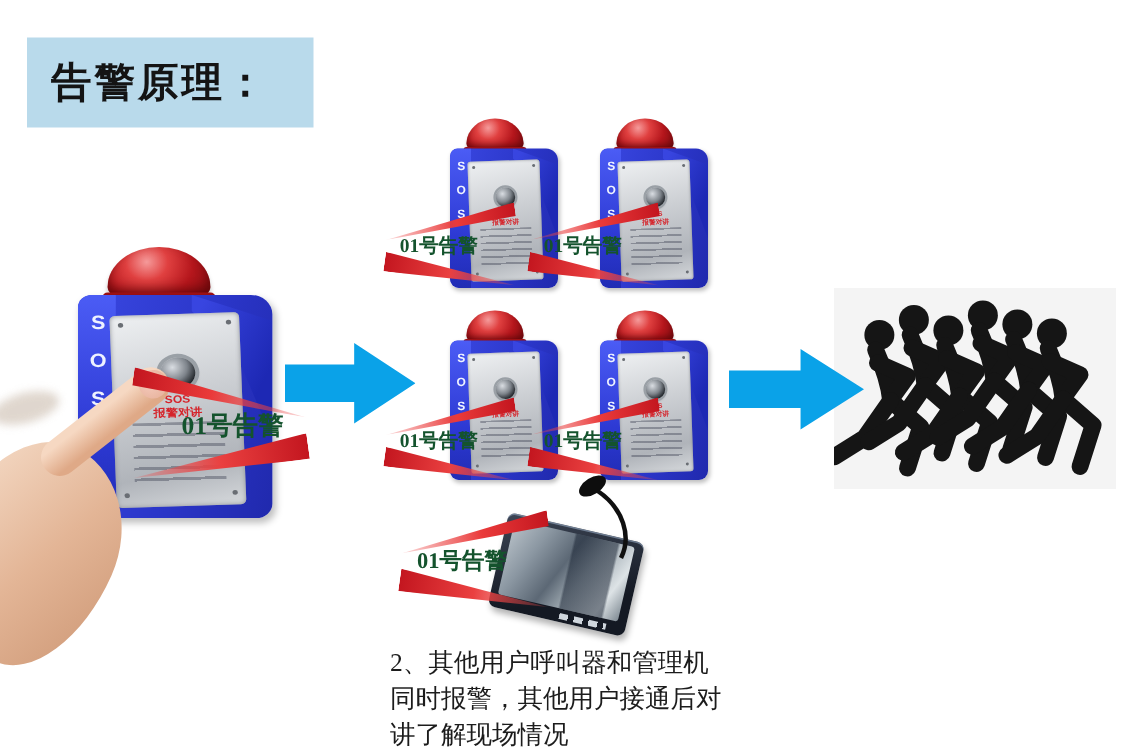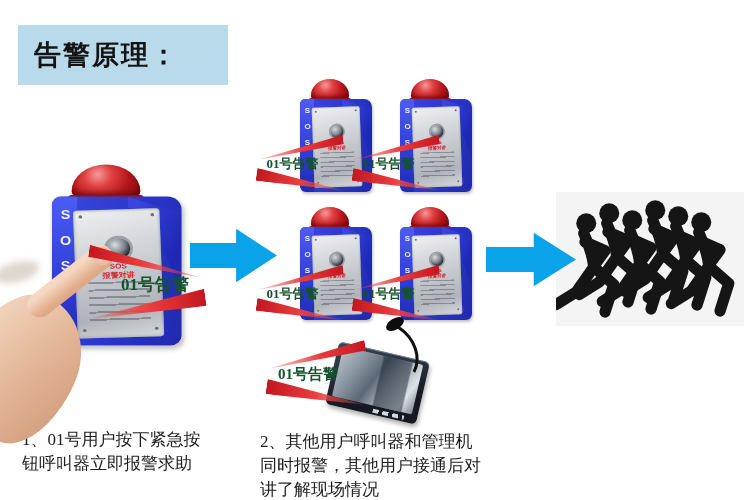--- a/index.html
+++ b/index.html
@@ -1,20 +1,20 @@
 <!DOCTYPE html>
 <html><head>
 <meta charset="utf-8">
 <style>
   html,body{margin:0;padding:0;background:#ffffff;}
   #canvas{position:relative;width:750px;height:500px;background:#fff;overflow:hidden;
           font-family:"Liberation Sans",sans-serif;}
 
   
-  .title-box{position:absolute;left:18px;top:25px;width:210px;height:60px;background:#b9daeb;}
+  .title-box{position:absolute;left:18px;top:25px;width:191px;height:60px;background:#b9daeb;}
   .title-box span{display:block;line-height:60px;padding-left:16px;font-size:27px;font-weight:bold;
           color:#141414;letter-spacing:2px;font-family:"Liberation Sans",sans-serif;}
 
   
   .device{position:absolute;width:72px;height:114px;z-index:1;transform-origin:top left;}
   .beacon{position:absolute;left:11px;top:1px;width:38px;height:21px;
           background:radial-gradient(circle at 38% 30%,#f59a9a 0%,#e04040 28%,#b5161c 62%,#7e0c10 100%);
           border-radius:50% 50% 14% 14% / 78% 78% 20% 20%;
           box-shadow:0 2px 2px rgba(0,0,0,.25), inset 0 -3px 4px rgba(90,5,8,.8);}
   .beacon::after{content:"";position:absolute;left:-2px;bottom:-3px;width:42px;height:5px;
@@ -251,19 +251,17 @@
       </defs>
       <use href="#runner" transform="translate(4,20) scale(1.25)"></use>
       <use href="#runner" transform="translate(27,10) scale(1.25)"></use>
       <use href="#runner" transform="translate(50,17) scale(1.25)"></use>
       <use href="#runner" transform="translate(73,7) scale(1.25)"></use>
       <use href="#runner" transform="translate(96,13) scale(1.25)"></use>
       <use href="#runner" transform="translate(119,19) scale(1.25)"></use>
     </svg>
   </div>
 
-  <div class="caption" style="left:22px;top:428px;width:210px;">1、01号用户按下紧急按
-钮呼叫器立即报警求助</div>
   <div class="caption" style="left:260px;top:430px;width:272px;">2、其他用户呼叫器和管理机
 同时报警，其他用户接通后对
 讲了解现场情况</div>
 
 </div>
 
 </body></html>

